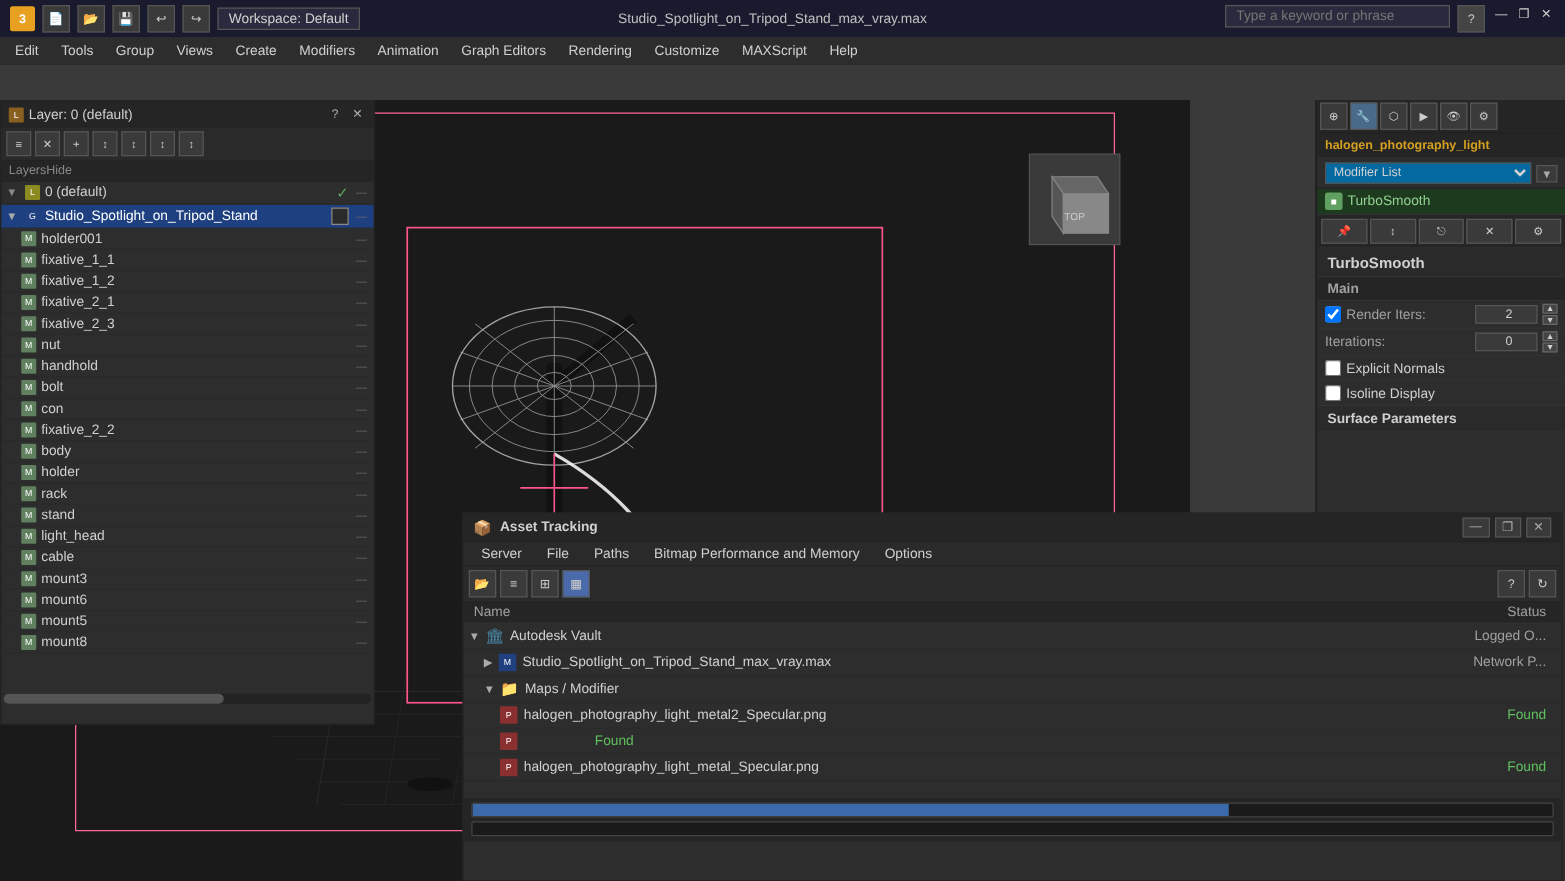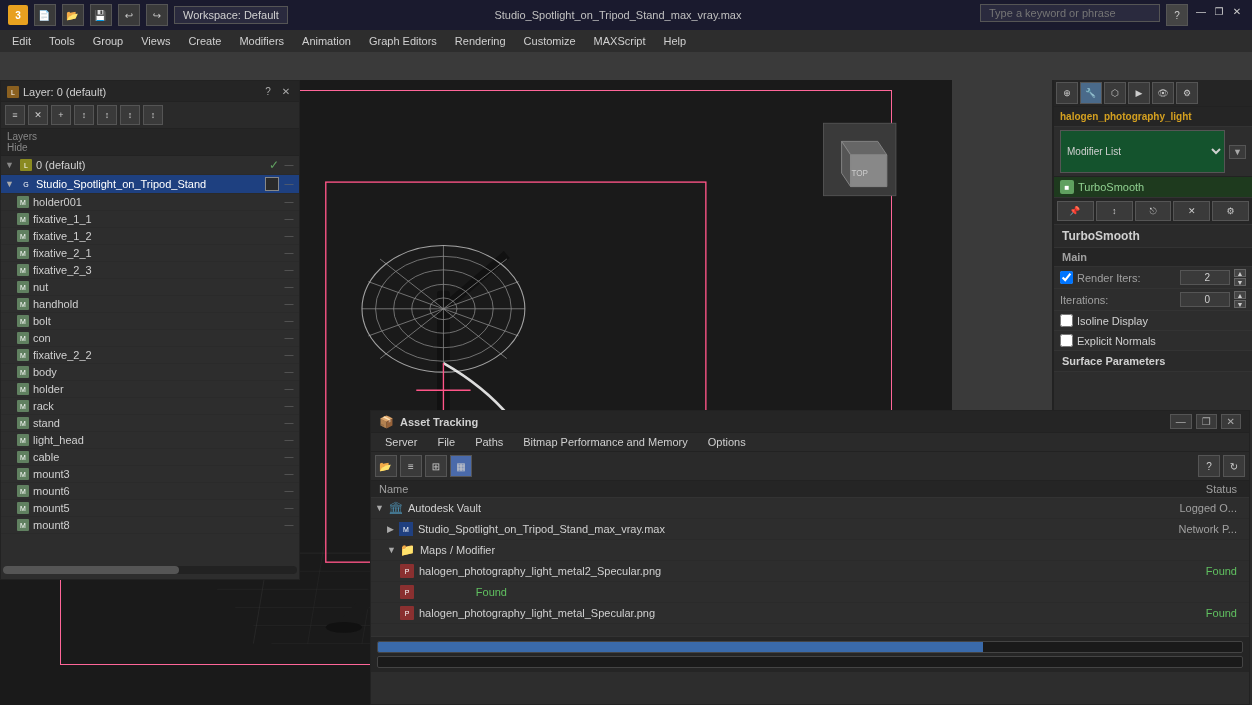--- a/index.html
+++ b/index.html
@@ -261,21 +261,20 @@
       font-size: 9px; color: #ccc; cursor: pointer;
     }
 
     #layer-panel .layer-header {
       display: flex;
       padding: 2px 6px;
       background: #252525;
       border-bottom: 1px solid #222;
       font-size: 10px;
       color: #888;
-      flex-direction: column;
     }
 
     #layer-panel .layer-list {
       overflow-y: auto;
       height: calc(100% - 90px);
     }
 
     .layer-item {
       display: flex;
       align-items: center;
@@ -592,21 +591,21 @@
     <div class="rp-icon" style="background:#4a6a8a;">🔧</div>
     <div class="rp-icon">⬡</div>
     <div class="rp-icon">▶</div>
     <div class="rp-icon">👁</div>
     <div class="rp-icon">⚙</div>
   </div>
 
   <div style="padding:4px 6px;background:#252525;border-bottom:1px solid #333;font-size:10px;color:#d4a020;font-weight:bold;">halogen_photography_light</div>
 
   <div class="modifier-list-row">
-    <select style="flex:1;background:#14532d;border:1px solid #555;color:#d0d0d0;font-size:10px;padding:14px 2px;">
+    <select style="flex:1;background:#0369a1;border:1px solid #555;color:#d0d0d0;font-size:10px;padding:1px 2px;">
       <option>Modifier List</option>
     </select>
     <div style="font-size:9px;color:#aaa;cursor:pointer;padding:1px 3px;background:#3a3a3a;border:1px solid #555;">▼</div>
   </div>
 
   <div style="padding:3px 6px;background:#1e3a1e;display:flex;align-items:center;gap:4px;border-bottom:1px solid #333;cursor:pointer;">
     <div style="width:14px;height:14px;background:#60a060;border-radius:2px;display:flex;align-items:center;justify-content:center;font-size:8px;color:white;">■</div>
     <span style="font-size:11px;color:#90d090;">TurboSmooth</span>
   </div>
 
@@ -636,25 +635,25 @@
     <span class="prop-label">Iterations:</span>
     <input type="number" class="prop-value" value="0" style="">
     <div style="display:flex;flex-direction:column;gap:1px;">
       <div style="width:12px;height:8px;background:#444;border:1px solid #666;display:flex;align-items:center;justify-content:center;font-size:7px;color:#ccc;cursor:pointer;">▲</div>
       <div style="width:12px;height:8px;background:#444;border:1px solid #666;display:flex;align-items:center;justify-content:center;font-size:7px;color:#ccc;cursor:pointer;">▼</div>
     </div>
   </div>
 
   <div class="checkbox-row" style="border-bottom:1px solid #333;padding:3px 6px;">
     <input type="checkbox" style="">
-    <span>Isoline Display</span>
+    <span>Explicit Normals</span>
   </div>
   <div class="checkbox-row" style="border-bottom:1px solid #333;padding:3px 6px;">
     <input type="checkbox" style="">
-    <span>Explicit Normals</span>
+    <span>Isoline Display</span>
   </div>
 
   <div style="padding:4px 8px;font-size:11px;font-weight:bold;color:#d0d0d0;background:#2a2a2a;border-bottom:1px solid #333;">Surface Parameters</div>
 </div>
 
 <div id="layer-panel">
 
   <div class="panel-titlebar">
     <div class="title">
       <div style="width:12px;height:12px;background:#8a6020;border-radius:1px;display:flex;align-items:center;justify-content:center;font-size:7px;color:white;">L</div>

